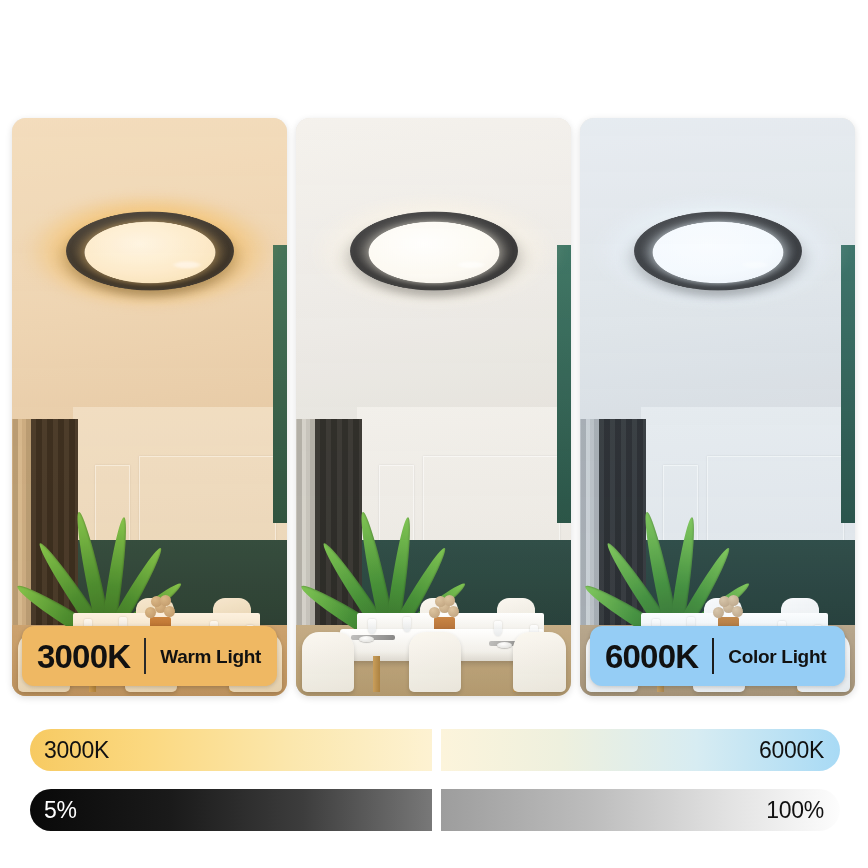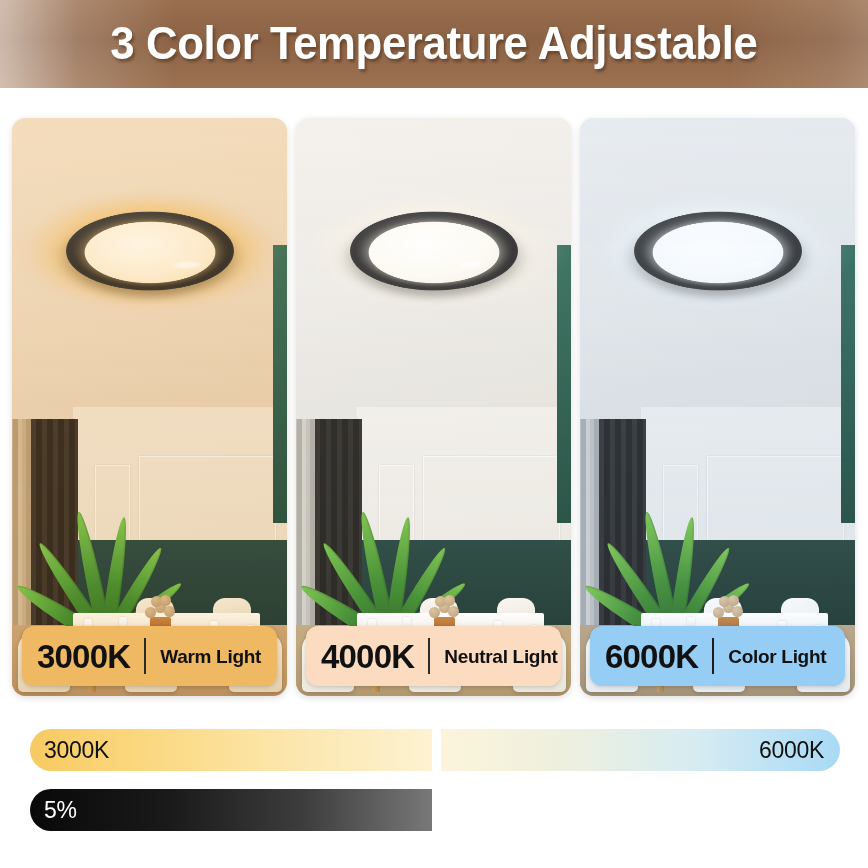--- a/index.html
+++ b/index.html
@@ -361,23 +361,20 @@
     white-space: nowrap;
   }
   .lbl-dark  { color: #111111; }
   .lbl-light { color: #ffffff; }
 </style>
 </head>
 <body>
 
 <div class="page">
 
-  <div class="header-banner">
-    <div class="header-title">3 Color Temperature Adjustable</div>
-  </div>
 
   <div class="panels">
 
     <div class="panel" style="--ceil-a:#f3e3cd; --ceil-b:#ecd8bd; --ceil-c:#e3cbac;
                 --wall-a:#f0e2ce; --wall-b:#e6d4ba;
                 --side-a:#d9c2a2; --side-b:#eedcc3;
                 --wains-a:#24443d; --wains-b:#1b352f;
                 --cur-a:#c7ab85; --cur-b:#b39a76; --cur-c:#d3b993;
                 --curd-a:#3a3026; --curd-b:#2a221a;
                 --glow-in:rgba(250,198,106,0.95); --glow-mid:rgba(246,186,84,0.45);
@@ -528,25 +525,20 @@
           <div class="glass" style="left:39%; bottom:31%;"></div>
           <div class="glass" style="left:72%; bottom:29%;"></div>
           <div class="glass" style="left:85%; bottom:27%;"></div>
           <div class="chair" style="left:2%;"></div>
           <div class="chair" style="left:41%;"></div>
           <div class="chair" style="left:79%;"></div>
         </div>
         <div class="tone-wash"></div>
       </div>
 
-      <div class="temp-badge" style="background:#fbdcc0;">
-        <span class="kelvin">4000K</span>
-        <span class="badge-divider"></span>
-        <span class="temp-name">Neutral Light</span>
-      </div>
     </div>
 
     <div class="panel" style="--ceil-a:#eceef0; --ceil-b:#e2e5e8; --ceil-c:#d6dadd;
                 --wall-a:#e9ecef; --wall-b:#dde1e5;
                 --side-a:#cdd2d6; --side-b:#e8ebee;
                 --wains-a:#213f39; --wains-b:#18302b;
                 --cur-a:#b9bec2; --cur-b:#a3a8ad; --cur-c:#c9ced2;
                 --curd-a:#2a2d30; --curd-b:#1c1e21;
                 --glow-in:rgba(255,255,255,0.98); --glow-mid:rgba(238,246,252,0.48);
                 --diff-a:#ffffff; --diff-b:#fbfdff; --diff-c:#eef4f9; --diff-glow:rgba(240,249,255,0.9);
@@ -636,17 +628,20 @@
       </div>
       <div class="seg seg-right k-right">
         <span class="bar-label lbl-dark">6000K</span>
       </div>
     </div>
 
     <div class="bar-row row-bright">
       <div class="seg seg-left b-left">
         <span class="bar-label lbl-light">5%</span>
       </div>
+      <div class="seg seg-right b-right">
+        <span class="bar-label lbl-dark">100%</span>
+      </div>
     </div>
 
   </div>
 
 </div>
 
 </body></html>

